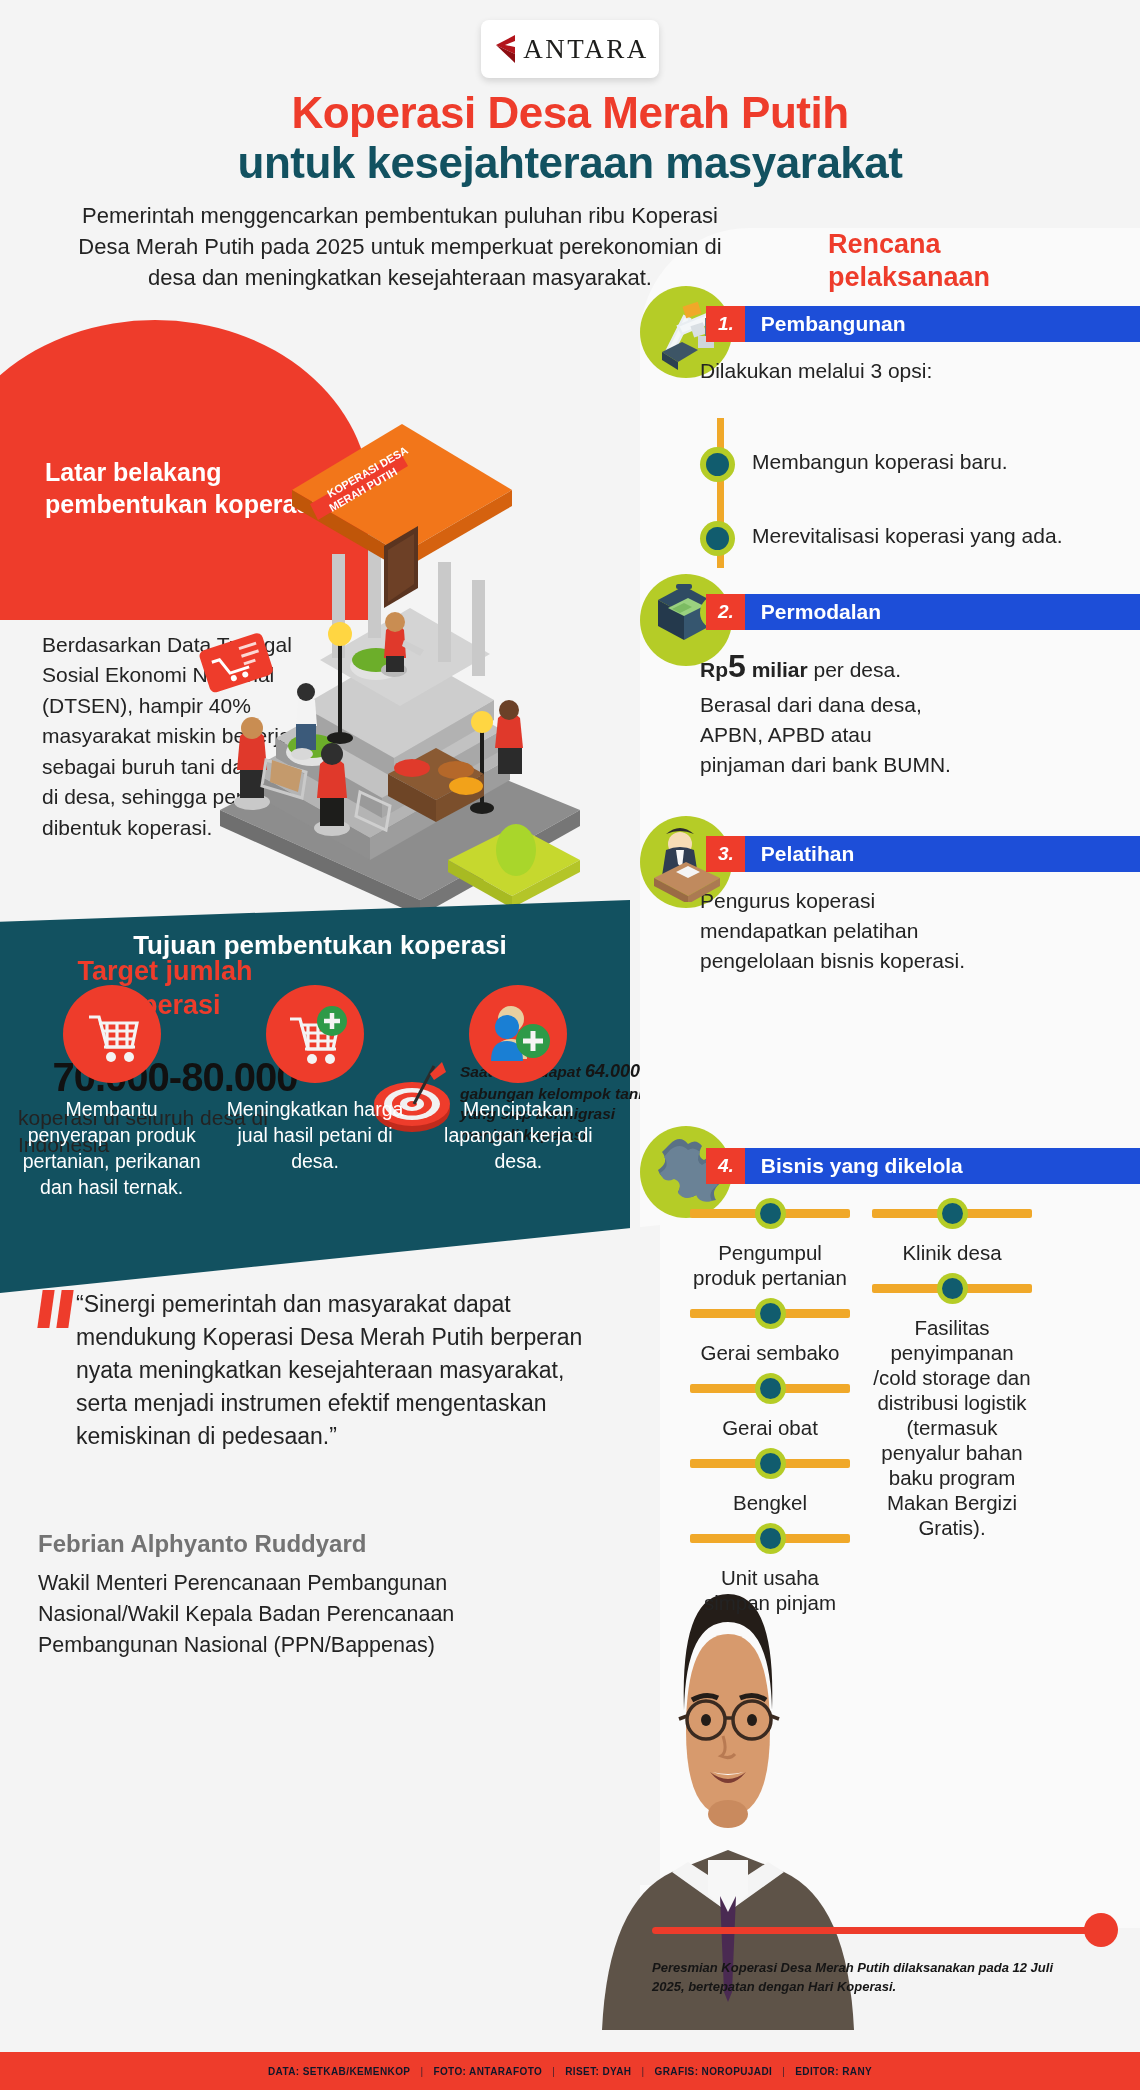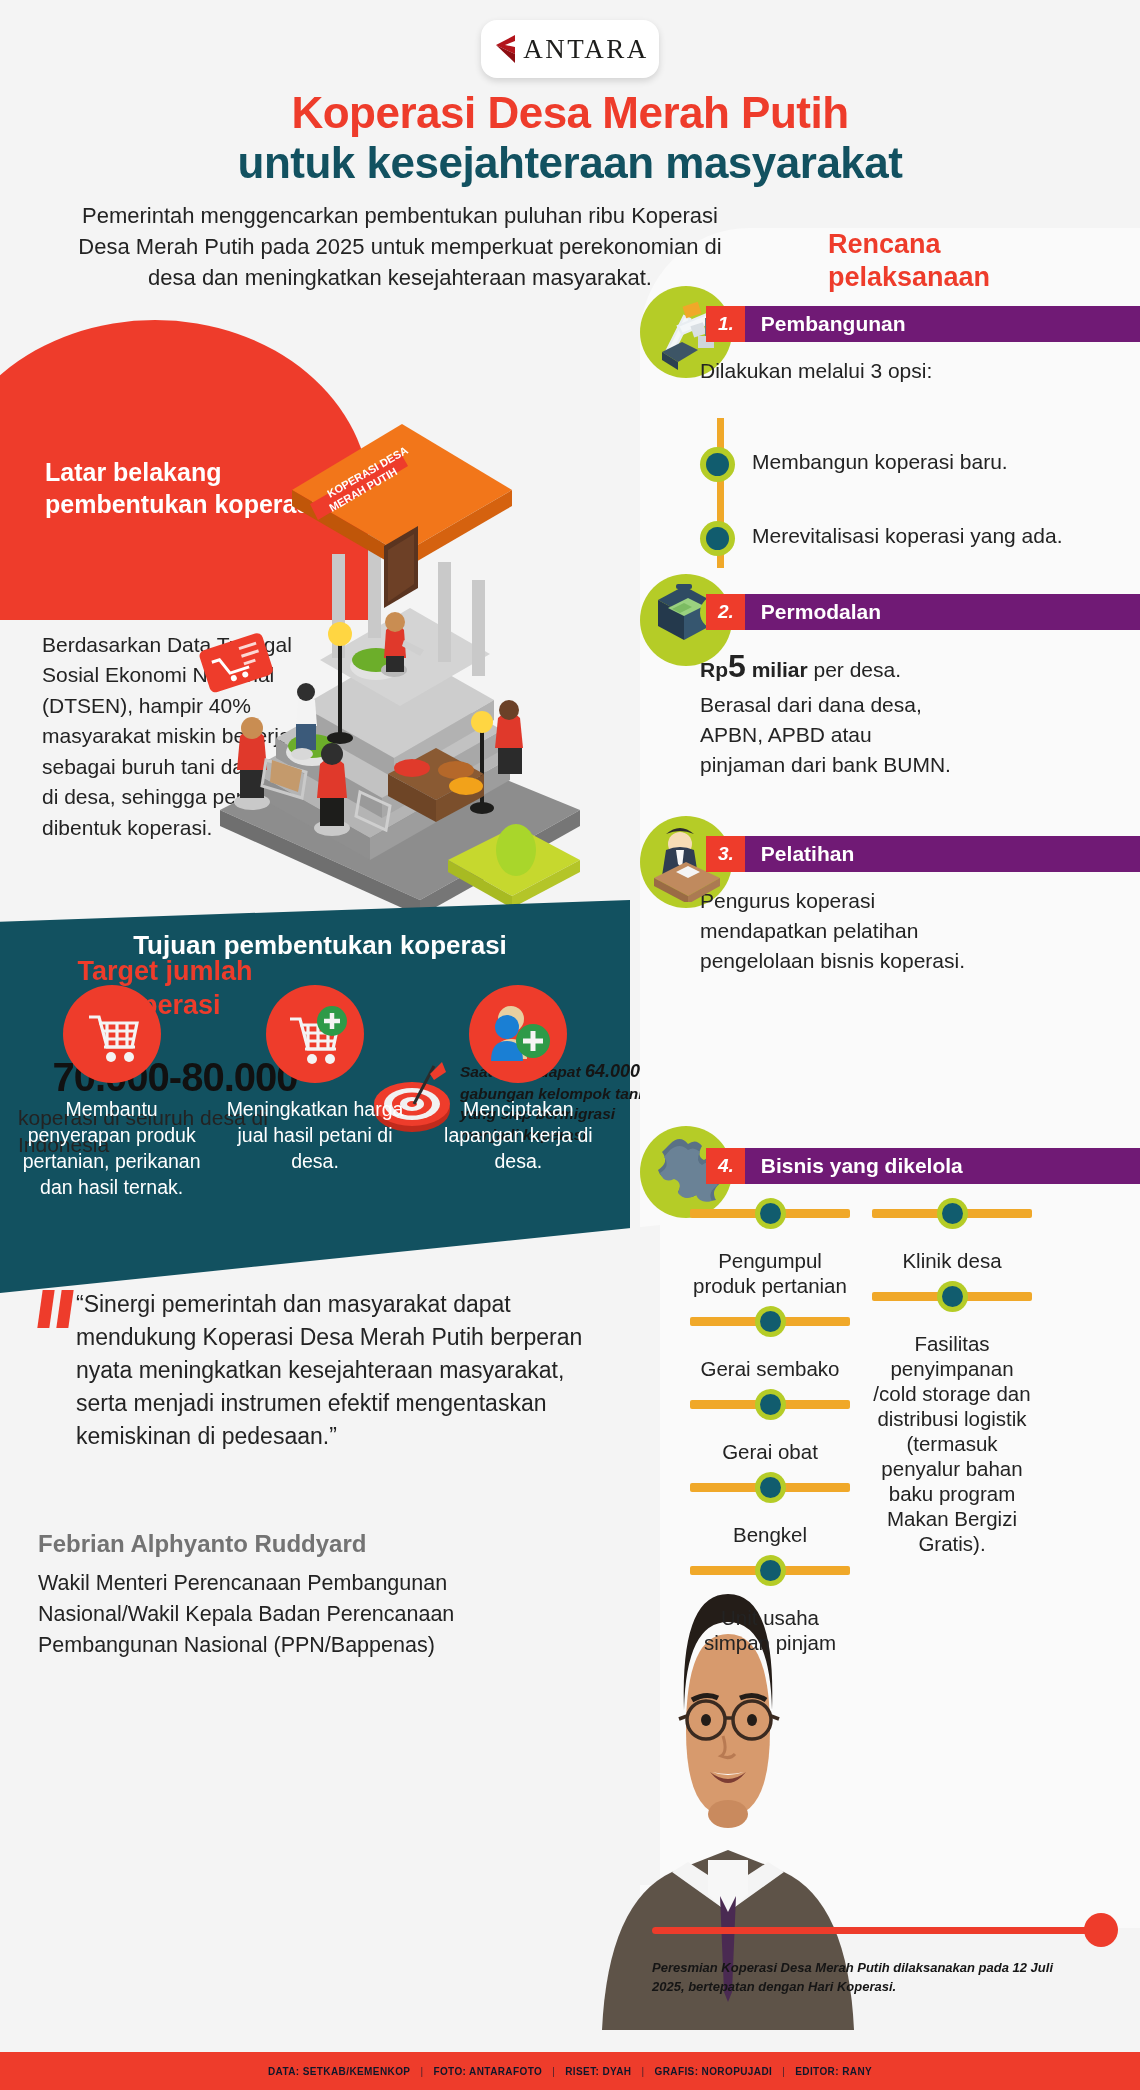--- a/index.html
+++ b/index.html
@@ -4,21 +4,21 @@
 <style>
   *{box-sizing:border-box;margin:0;padding:0;}
   html,body{background:#ffffff;}
   body{width:1140px;height:2090px;position:relative;overflow:hidden;
        font-family:"Liberation Sans","DejaVu Sans",sans-serif;color:#1d1d1b;}
 
   .page{position:absolute;inset:0;background:#f4f4f4;overflow:hidden;}
 
   
   .logo-wrap{position:absolute;left:50%;top:20px;transform:translateX(-50%);
-    width:178px;height:58px;background:#fff;border-radius:16px;
+    width:178px;height:58px;background:#fff;border-radius:8px;
     box-shadow:0 3px 7px rgba(0,0,0,.14);display:flex;align-items:center;
     justify-content:center;gap:6px;z-index:40;}
   .logo-mark{width:26px;height:30px;position:relative;}
   .logo-text{font-size:27px;letter-spacing:2.5px;color:#1d1d1b;font-weight:400;
     font-family:"Liberation Serif","DejaVu Serif",serif;}
 
   
   .headline{position:absolute;top:88px;left:0;width:1140px;text-align:center;z-index:30;}
   .headline .l1{font-size:44px;font-weight:bold;color:#ee3c2b;letter-spacing:-.5px;line-height:1.13;}
   .headline .l2{font-size:44px;font-weight:bold;color:#125160;letter-spacing:-.5px;line-height:1.13;}
@@ -82,41 +82,41 @@
   
   .right-white{position:absolute;left:640px;top:228px;width:520px;height:1700px;
     background:#fafafa;border-top-left-radius:110px;z-index:14;}
   .plan-title{position:absolute;left:828px;top:228px;width:280px;color:#ee3c2b;
     font-size:27px;font-weight:bold;line-height:1.24;z-index:22;}
   .plan-blob{position:absolute;width:92px;height:92px;background:#b5cc27;
     border-radius:50%;z-index:20;}
   .plan-bar{position:absolute;height:36px;display:flex;align-items:stretch;z-index:24;}
   .plan-bar .num{background:#ee3c2b;color:#fff;font-size:19px;font-weight:bold;
     font-style:italic;display:flex;align-items:center;padding:0 11px 0 12px;}
-  .plan-bar .lbl{background:#701a75;color:#fff;font-size:21px;font-weight:bold;
+  .plan-bar .lbl{background:#1d4ed8;color:#fff;font-size:21px;font-weight:bold;
     display:flex;align-items:center;padding:16px 16px;flex:1;}
   .plan-body{position:absolute;font-size:21px;line-height:1.43;color:#232323;z-index:22;}
 
   .opt-list{position:absolute;z-index:24;}
   .opt-line{position:absolute;left:17px;top:10px;width:7px;background:#f0a829;}
   .opt{position:relative;display:flex;align-items:flex-start;gap:17px;margin-bottom:17px;margin-top:39px;}
   .opt .dot{width:35px;height:35px;border-radius:50%;background:#b5cc27;
     display:flex;align-items:center;justify-content:center;flex:0 0 35px;z-index:3;}
   .opt .dot i{width:23px;height:23px;border-radius:50%;background:#115c6e;display:block;}
   .opt .t{font-size:21px;line-height:1.28;color:#232323;padding-top:2px;}
 
   .biz-cols{position:absolute;z-index:24;display:flex;gap:22px;}
   .biz-col{width:160px;}
   .biz-item{text-align:center;margin-bottom:8px;}
   .biz-marker{position:relative;height:30px;display:flex;align-items:center;justify-content:center;}
   .biz-marker .bar{position:absolute;left:0;right:0;height:9px;background:#f0a829;border-radius:2px;}
   .biz-marker .dot{position:relative;width:31px;height:31px;border-radius:50%;background:#b5cc27;
     display:flex;align-items:center;justify-content:center;}
   .biz-marker .dot i{width:21px;height:21px;border-radius:50%;background:#115c6e;display:block;}
-  .biz-label{font-size:20.5px;line-height:1.22;color:#232323;margin-top:20px;}
+  .biz-label{font-size:20.5px;line-height:1.22;color:#232323;margin-top:12px;}
 
   
   .note-rule{position:absolute;left:652px;top:1927px;width:460px;height:7px;
     background:#ee3c2b;border-radius:4px;z-index:26;}
   .note-rule::after{content:"";position:absolute;right:-6px;top:-14px;width:34px;height:34px;
     background:#ee3c2b;border-radius:50%;}
   .note-text{position:absolute;left:652px;top:1958px;width:420px;font-size:13px;
     font-weight:bold;font-style:italic;line-height:1.47;color:#151515;z-index:26;}
 
   

